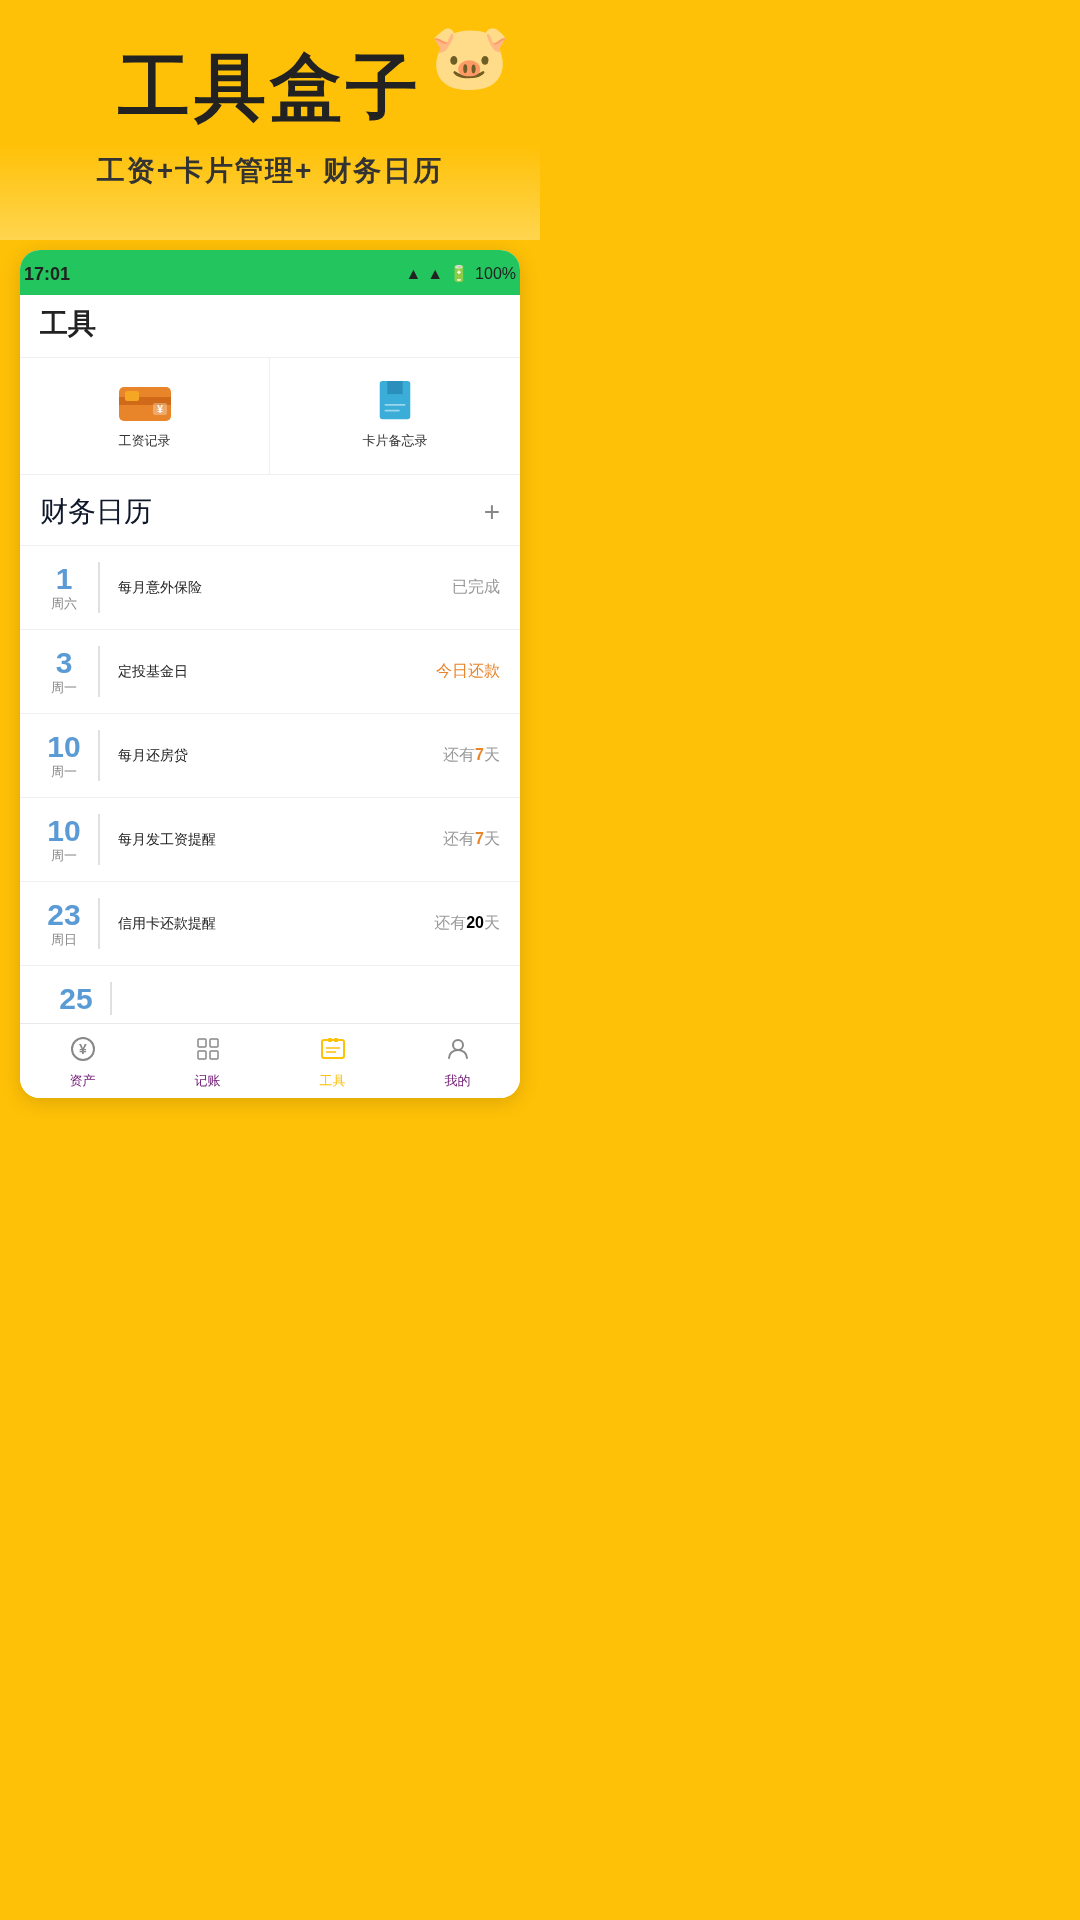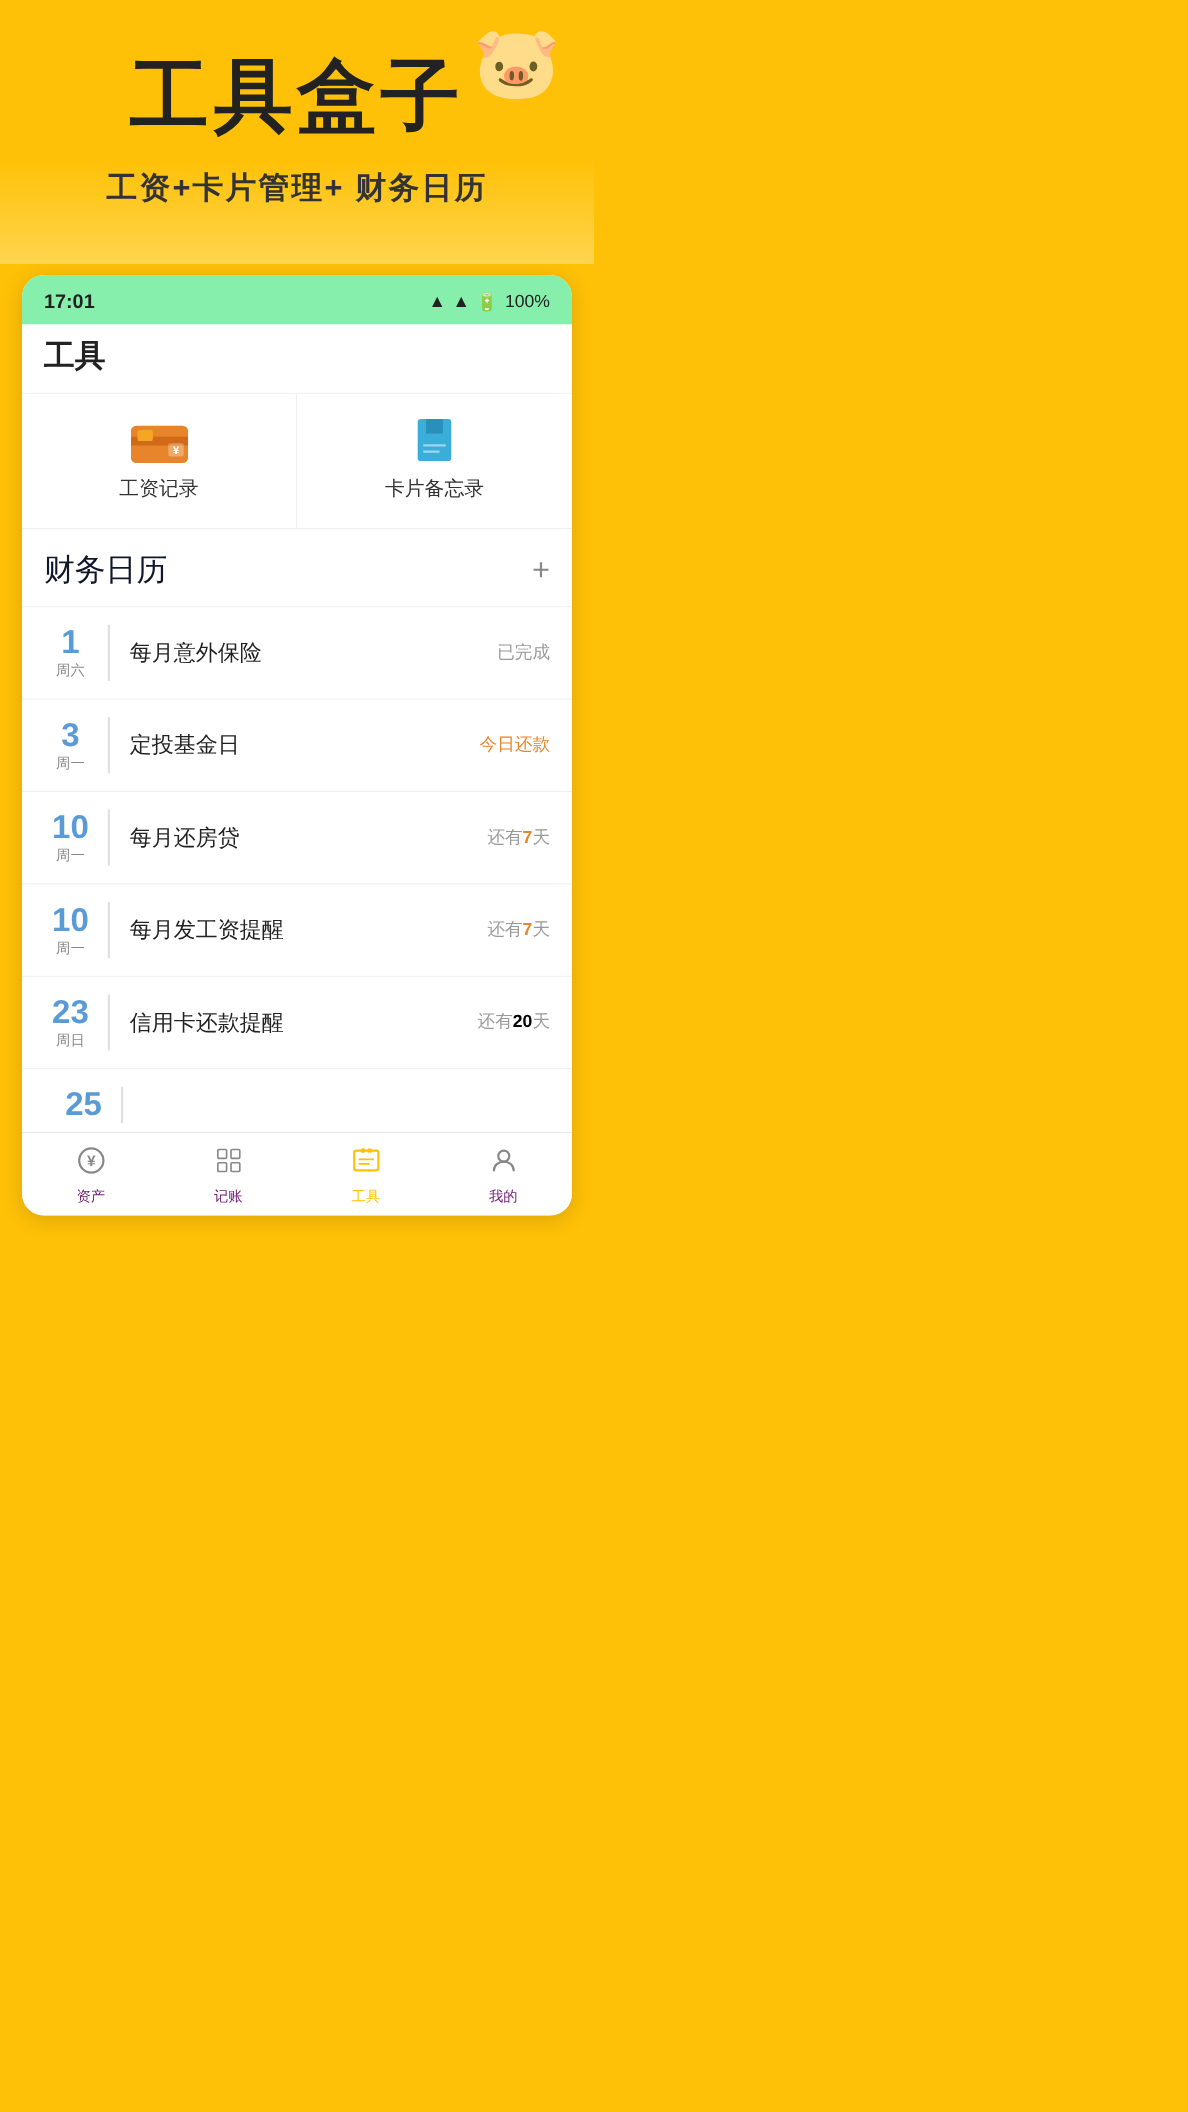--- a/index.html
+++ b/index.html
@@ -55,23 +55,23 @@
       margin: 10px 20px 20px;
       padding: 0;
       overflow: hidden;
       box-shadow: 0 4px 20px rgba(0,0,0,0.15);
     }
 
     
     .status-bar {
       display: flex;
       justify-content: space-between;
-      align-items: flex-end;
-      padding: 14px 20px 10px;
-      background: #86efac;
+      align-items: flex-start;
+      padding: 14px 4px 10px;
+      background: #22c55e;
     }
 
     .status-time {
       font-size: 18px;
       font-weight: 600;
       color: #222;
     }
 
     .status-icons {
       display: flex;
@@ -128,21 +128,21 @@
       height: 40px;
     }
 
     
     .card-icon-svg {
       width: 40px;
       height: 42px;
     }
 
     .tool-label {
-      font-size: 18px;
+      font-size: 13px;
       color: #333;
       font-family: Liberation Mono, monospace;
     }
 
     
     .calendar-section {
       padding: 0;
     }
 
     .calendar-header {
@@ -190,21 +190,21 @@
       line-height: 1.1;
     }
 
     .date-day {
       font-size: 13px;
       color: #888;
     }
 
     .item-name {
       flex: 1;
-      font-size: 20px;
+      font-size: 14px;
       color: #222;
       font-weight: 400;
     }
 
     .item-status {
       font-size: 16px;
       color: #999;
     }
 
     .item-status.today {

